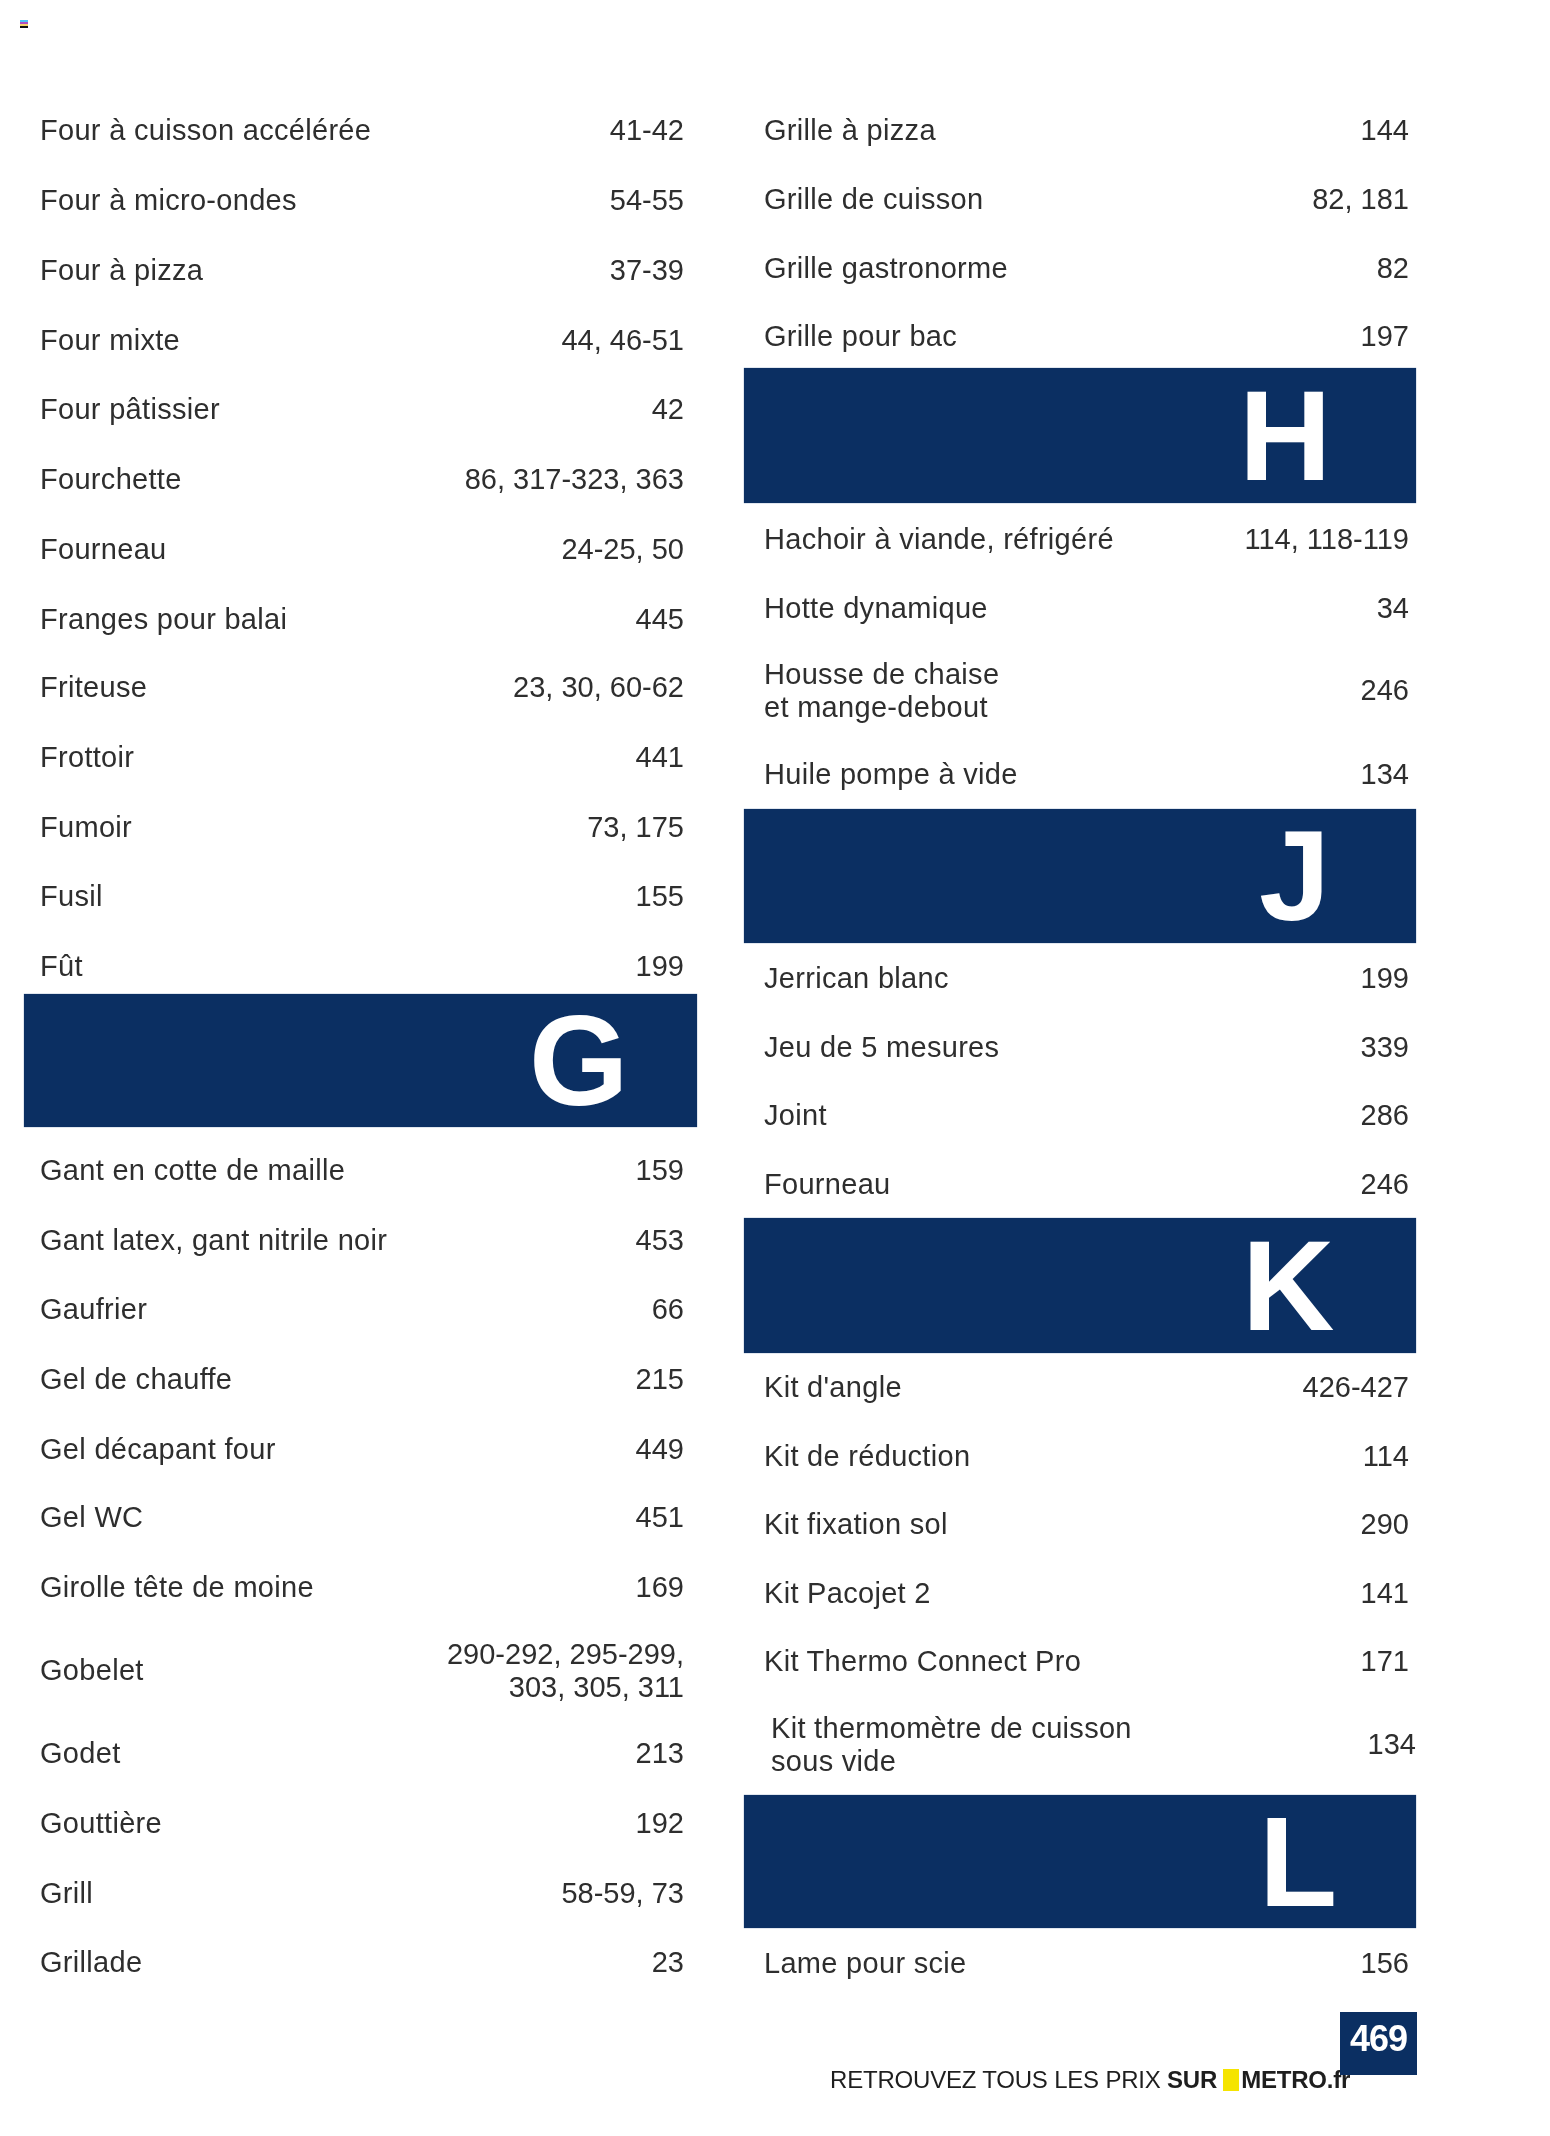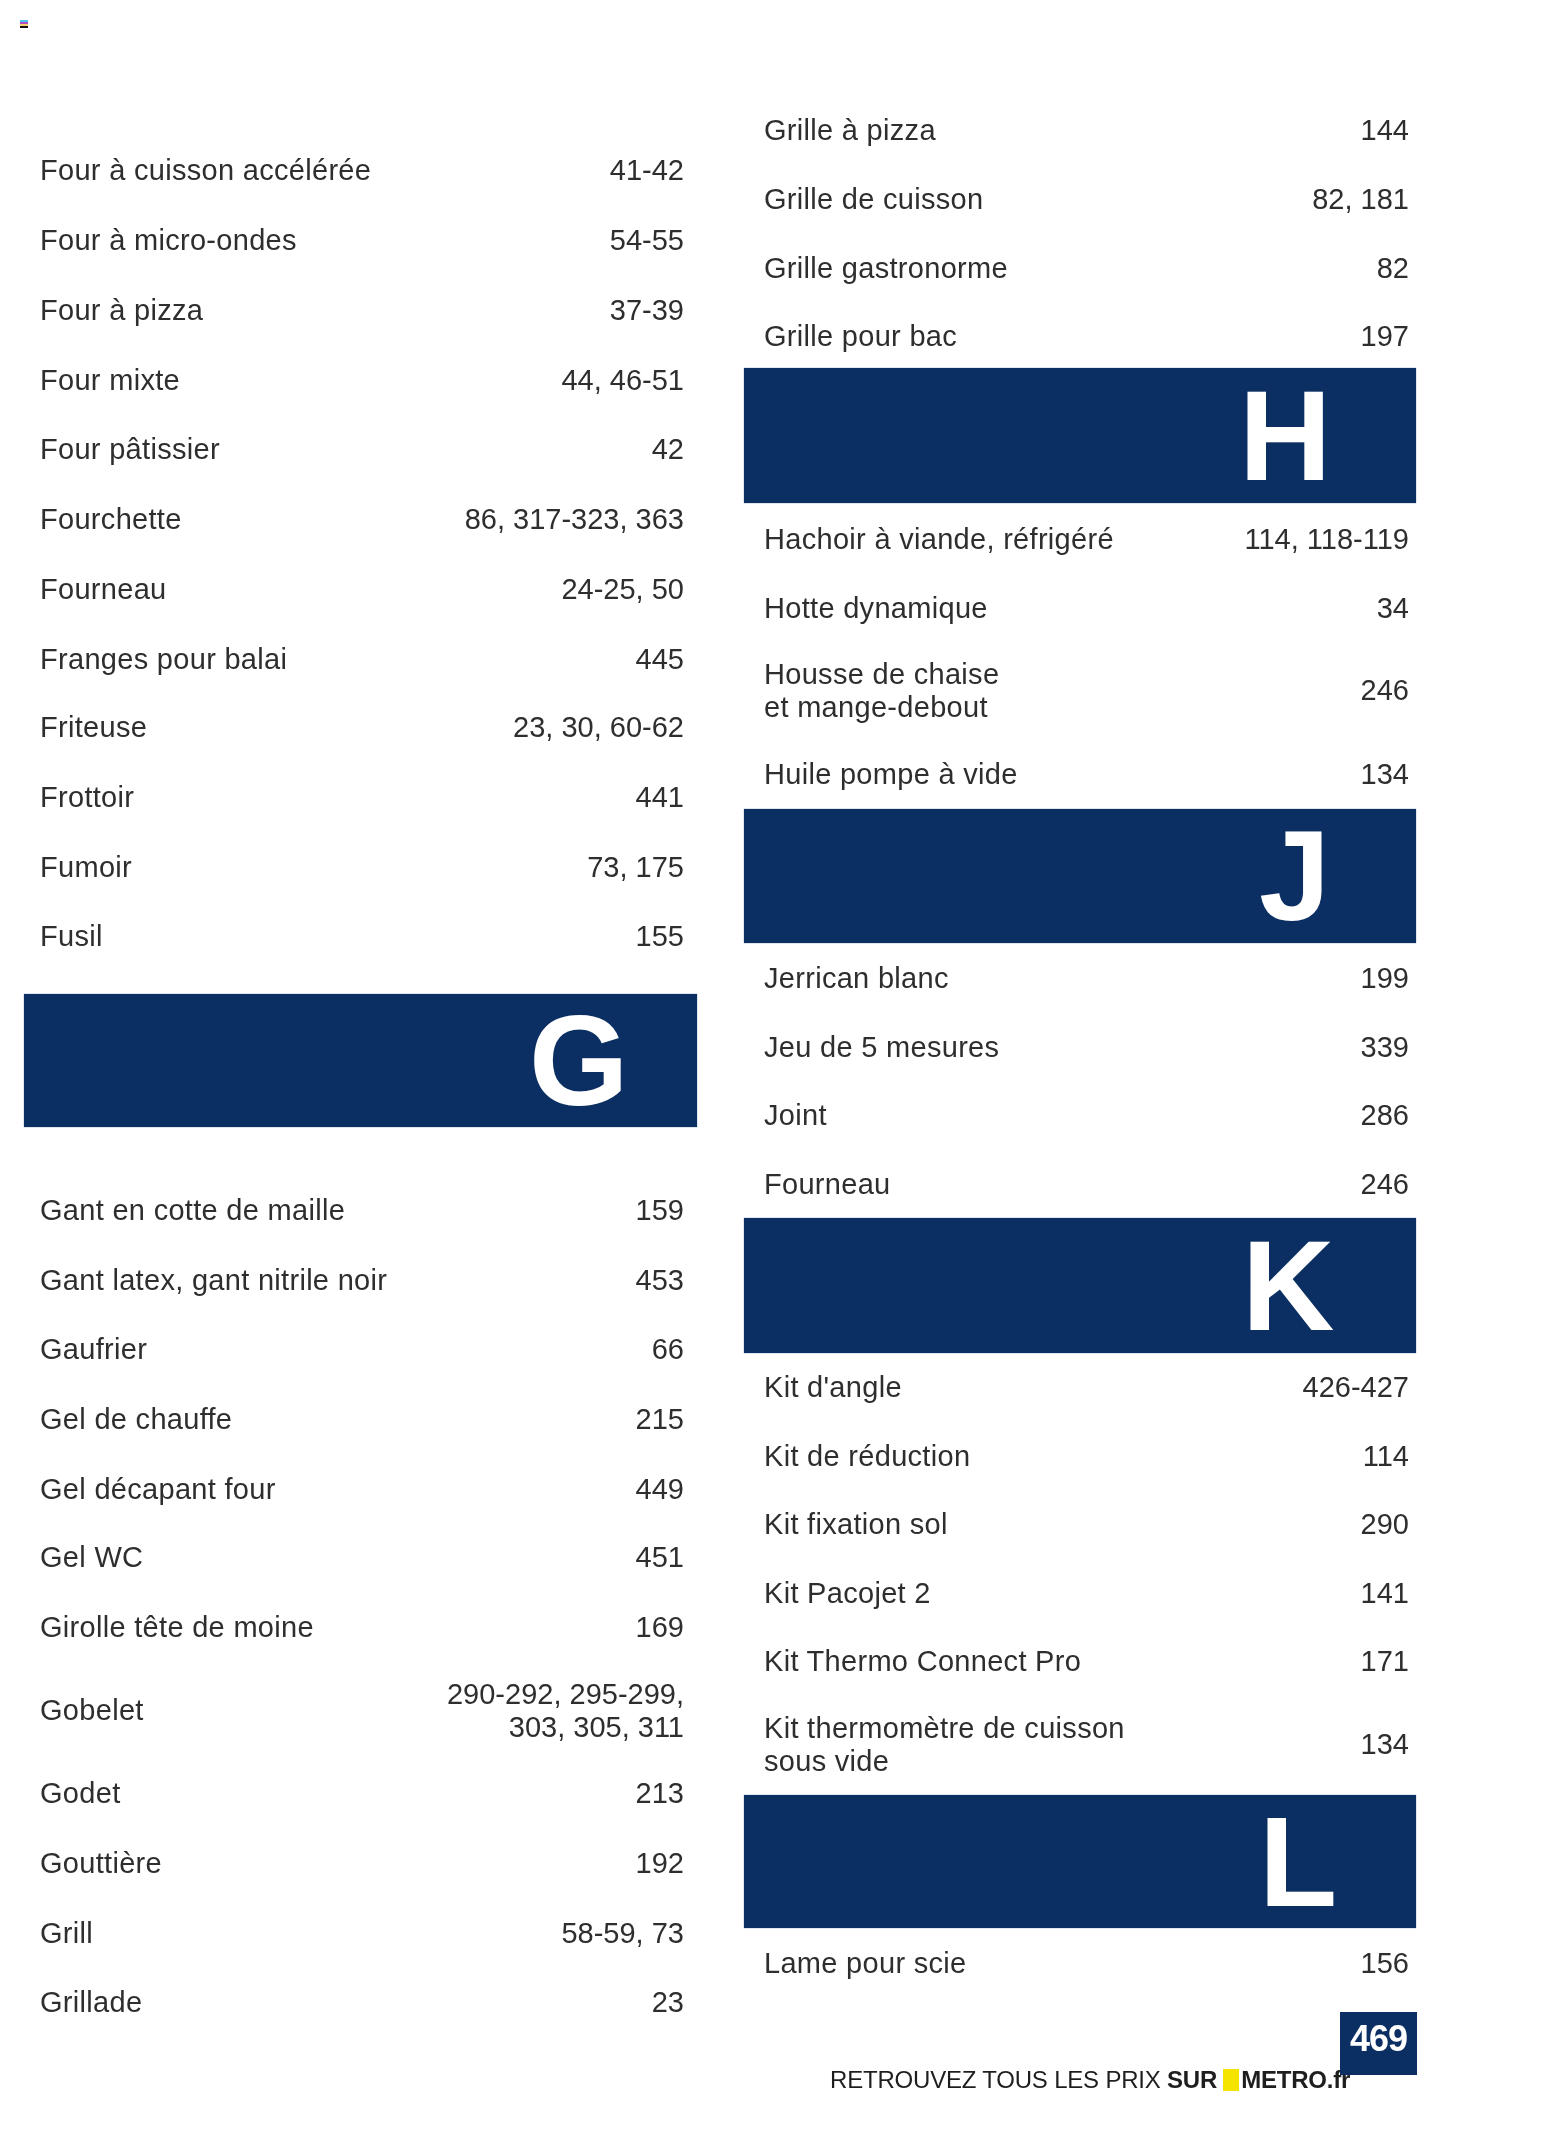--- a/index.html
+++ b/index.html
@@ -3,21 +3,21 @@
 <meta charset="utf-8">
 <style>
   html, body { margin:0; padding:0; background:#ffffff; }
   body { width:1550px; height:2136px; position:relative; overflow:hidden;
          font-family:"Liberation Sans", "DejaVu Sans", sans-serif; color:#2b2b2b; }
   .reg-mark { position:absolute; left:20px; top:20px; width:8px; height:8px; }
   .reg-mark span { display:block; height:2px; width:8px; }
   .entry { position:absolute; height:40px; display:flex; align-items:center; }
   .entry .label { position:absolute; left:0; font-size:29px; letter-spacing:0.3px; color:#2e2e2e; white-space:nowrap; line-height:33px; }
   .entry .pages { position:absolute; right:0; font-size:29px; color:#2e2e2e; text-align:right; white-space:nowrap; line-height:33px; }
-  .col-left .entry { left:40px; width:644px;margin-top:40px; }
+  .col-left .entry { left:40px; width:644px; }
   .col-right .entry { left:764px; width:645px; }
   .bar { position:absolute; background:#0b2f62; box-shadow:0 0 1px #4a6a99; }
   .bar .letter { position:absolute; color:#ffffff; font-weight:bold; font-size:128px; line-height:1; top:50%; transform:translateY(-50%); font-family:"Liberation Sans", sans-serif; }
   .footer-text { position:absolute; left:830px; top:2066px; font-size:24px; color:#1e1e1e; letter-spacing:-0.2px; white-space:nowrap; }
   .footer-text b { font-weight:bold; }
   .metro-mark { display:inline-block; width:16px; height:22px; background:#f5e400; vertical-align:-3px; margin:0 2px 0 6px; }
   .page-box { position:absolute; left:1340px; top:2012px; width:77px; height:63px; background:#0b2f62; }
   .page-box span { position:absolute; left:0; right:0; top:6px; text-align:center; color:#fff; font-size:36px; font-weight:bold; letter-spacing:-1px; }
 </style>
 </head>
@@ -217,21 +217,21 @@
       <span class="pages">290</span>
     </div>
   <div class="entry" style="top:1573px">
       <span class="label">Kit Pacojet 2</span>
       <span class="pages">141</span>
     </div>
   <div class="entry" style="top:1641px">
       <span class="label">Kit Thermo Connect Pro</span>
       <span class="pages">171</span>
     </div>
-  <div class="entry" style="top:1712px; height:66px;">
+  <div class="entry" style="top:1712px; height:66px;margin-left:7px;">
     <span class="label" style="top:0px">Kit thermomètre de cuisson</span>
     <span class="label" style="top:33px">sous vide</span>
     <span class="pages" style="top:16px">134</span>
   </div>
 
   <div class="bar" style="left:744px; top:1795px; width:672px; height:133px;">
     <span class="letter" style="left:515px">L</span>
   </div>
 
   <div class="entry" style="top:1943px">

